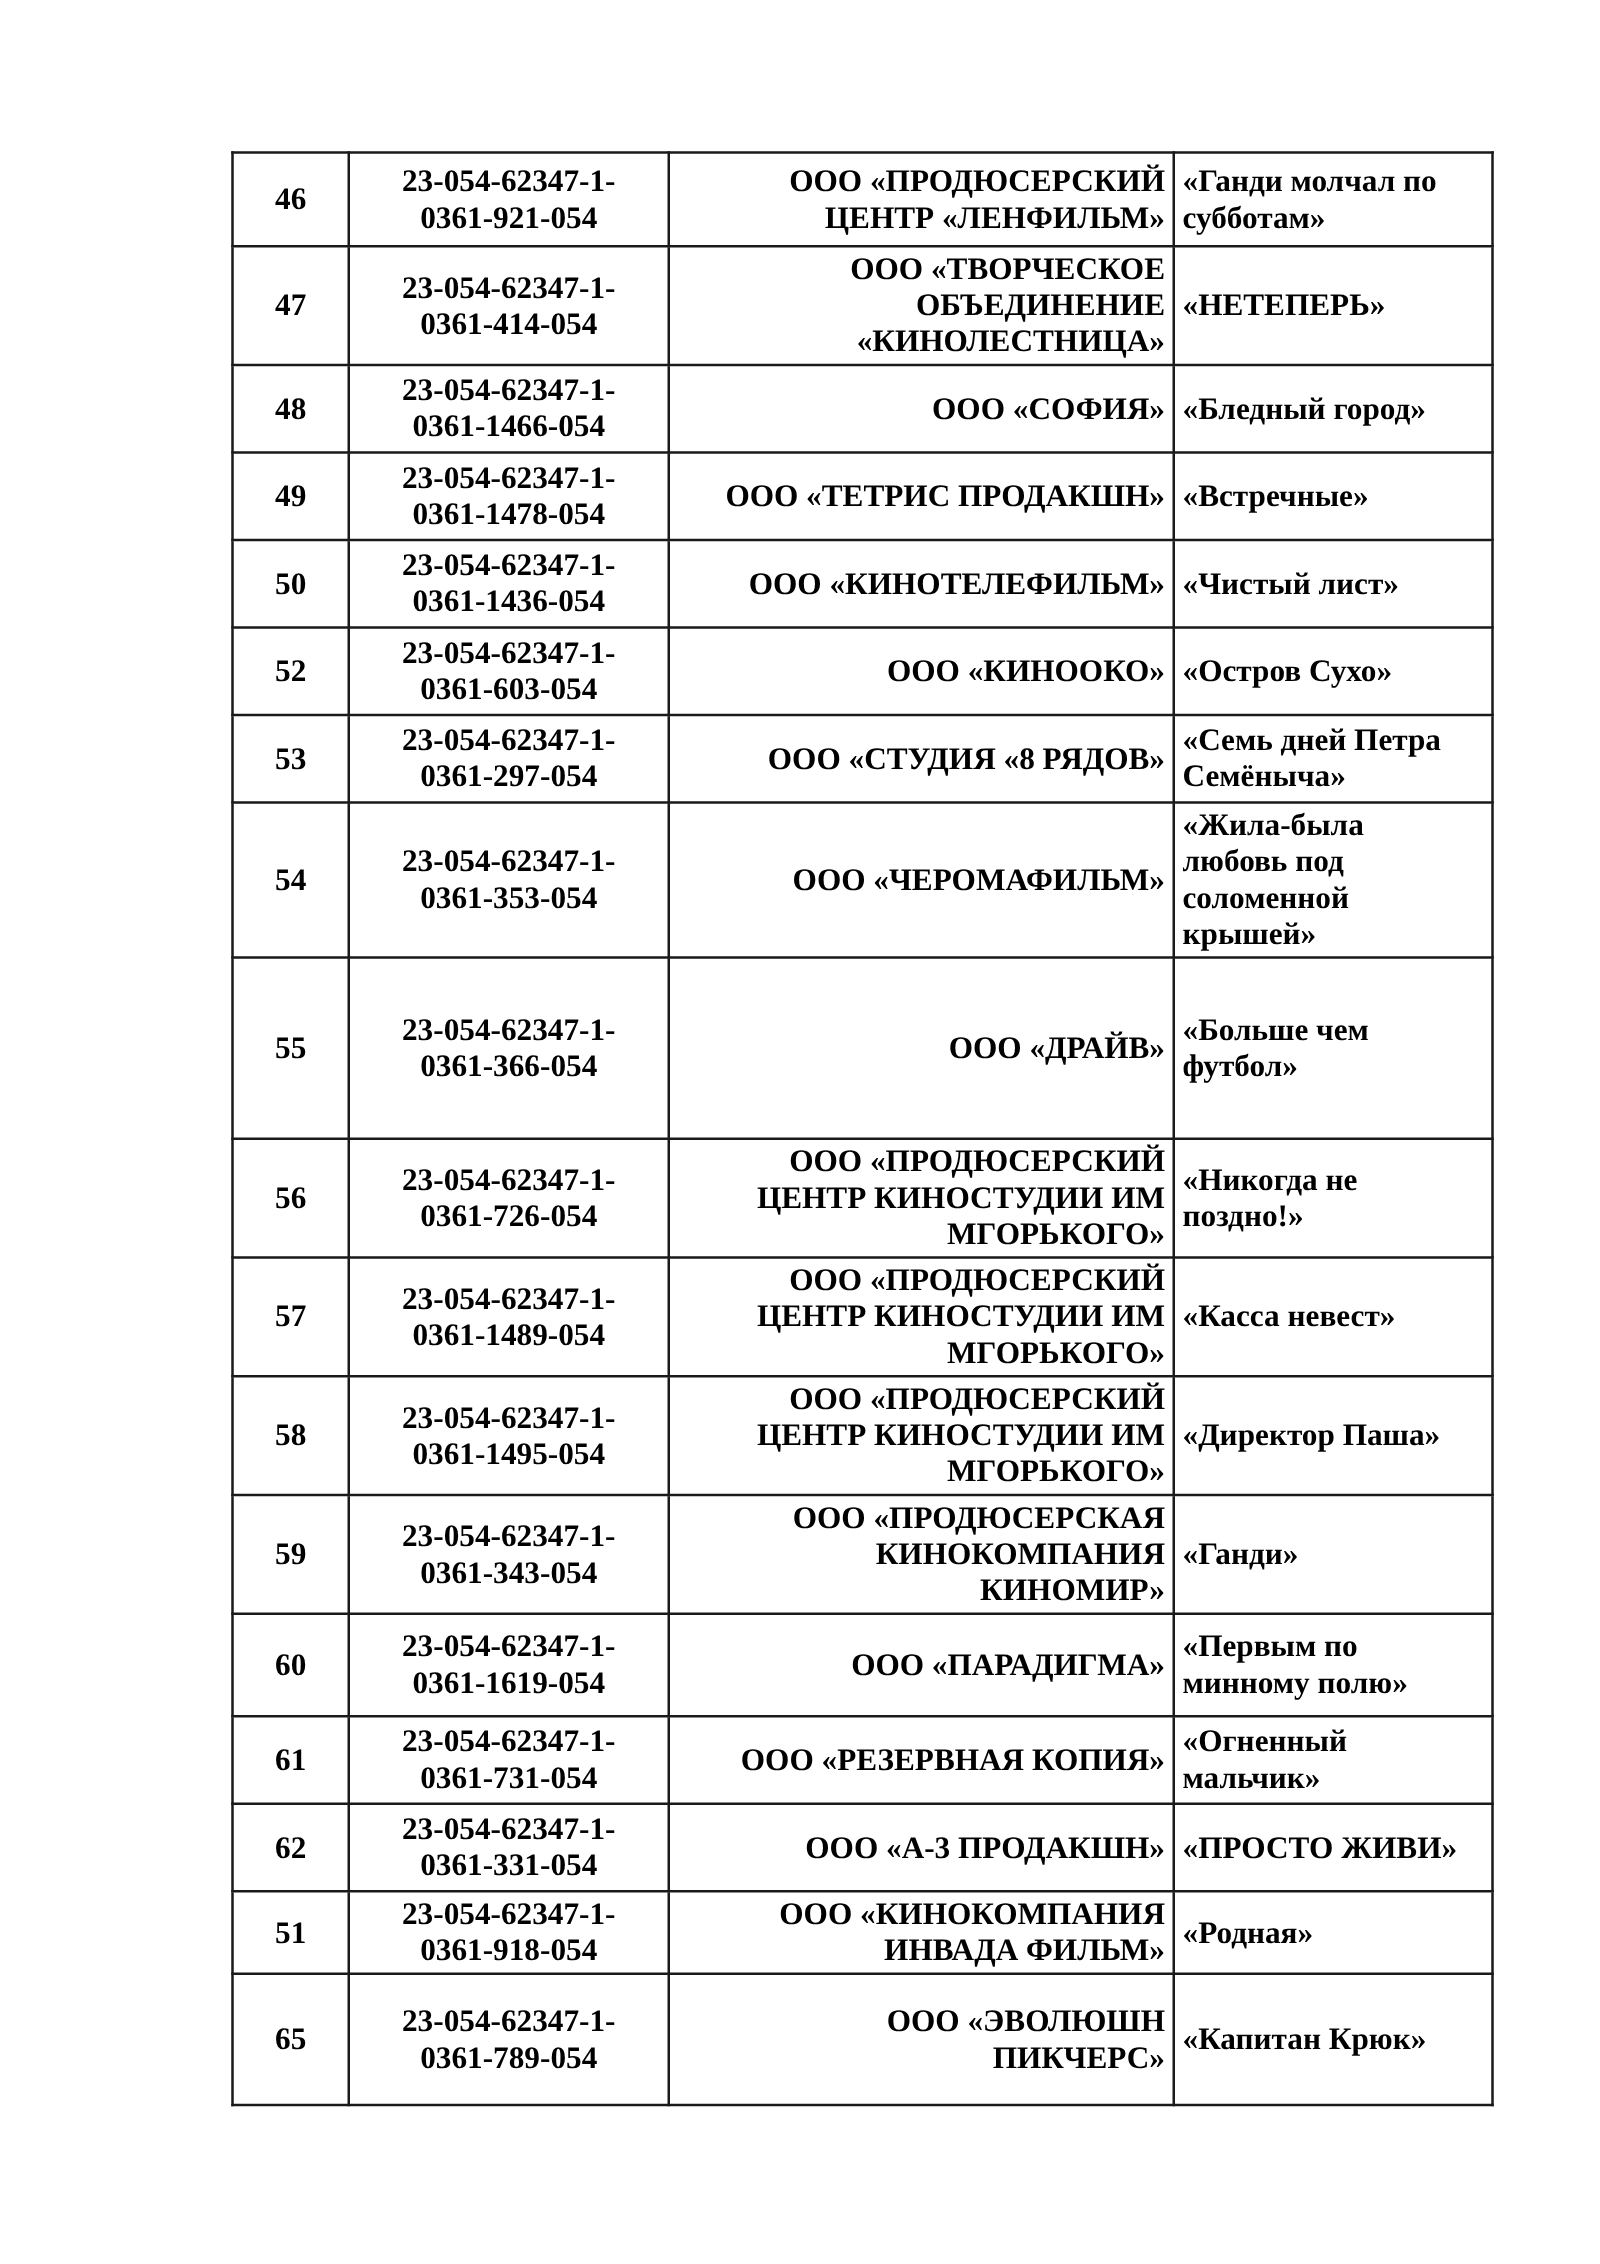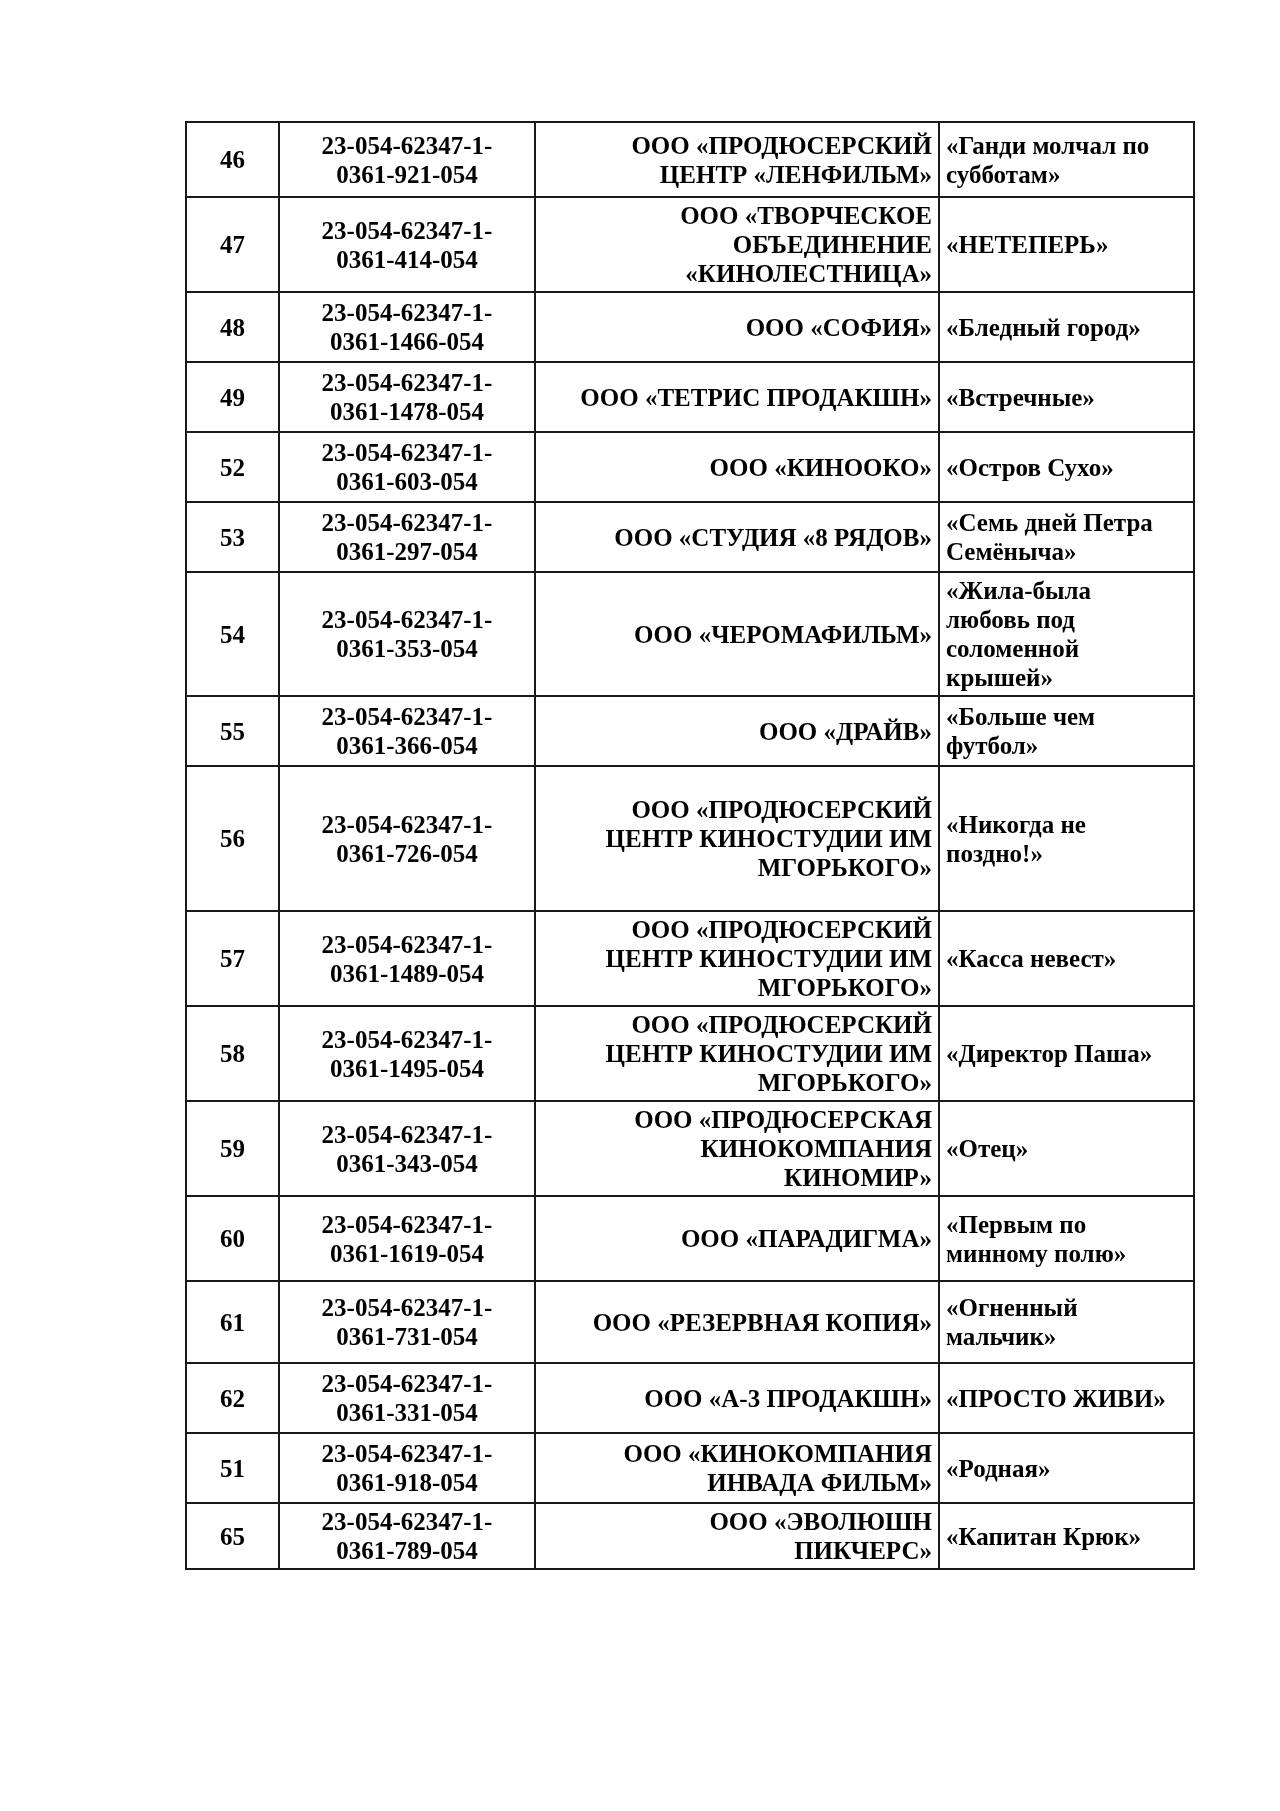--- a/index.html
+++ b/index.html
@@ -100,20 +100,27 @@
           <td class="col-title">«Бледный город»</td>
         </tr>
         <tr>
           <td class="col-number">49</td>
           <td class="col-code">23-054-62347-1-
 0361-1478-054</td>
           <td class="col-company">ООО «ТЕТРИС ПРОДАКШН»</td>
           <td class="col-title">«Встречные»</td>
         </tr>
         <tr>
+          <td class="col-number">50</td>
+          <td class="col-code">23-054-62347-1-
+0361-1436-054</td>
+          <td class="col-company">ООО «КИНОТЕЛЕФИЛЬМ»</td>
+          <td class="col-title">«Чистый лист»</td>
+        </tr>
+        <tr>
           <td class="col-number">52</td>
           <td class="col-code">23-054-62347-1-
 0361-603-054</td>
           <td class="col-company">ООО «КИНООКО»</td>
           <td class="col-title">«Остров Сухо»</td>
         </tr>
         <tr>
           <td class="col-number">53</td>
           <td class="col-code">23-054-62347-1-
 0361-297-054</td>
@@ -167,21 +174,21 @@
 МГОРЬКОГО»</td>
           <td class="col-title">«Директор Паша»</td>
         </tr>
         <tr>
           <td class="col-number">59</td>
           <td class="col-code">23-054-62347-1-
 0361-343-054</td>
           <td class="col-company">ООО «ПРОДЮСЕРСКАЯ
 КИНОКОМПАНИЯ
 КИНОМИР»</td>
-          <td class="col-title">«Отец»</td>
+          <td class="col-title">«Ганди»</td>
         </tr>
         <tr>
           <td class="col-number">60</td>
           <td class="col-code">23-054-62347-1-
 0361-1619-054</td>
           <td class="col-company">ООО «ПАРАДИГМА»</td>
           <td class="col-title">«Первым по
 минному полю»</td>
         </tr>
         <tr>

